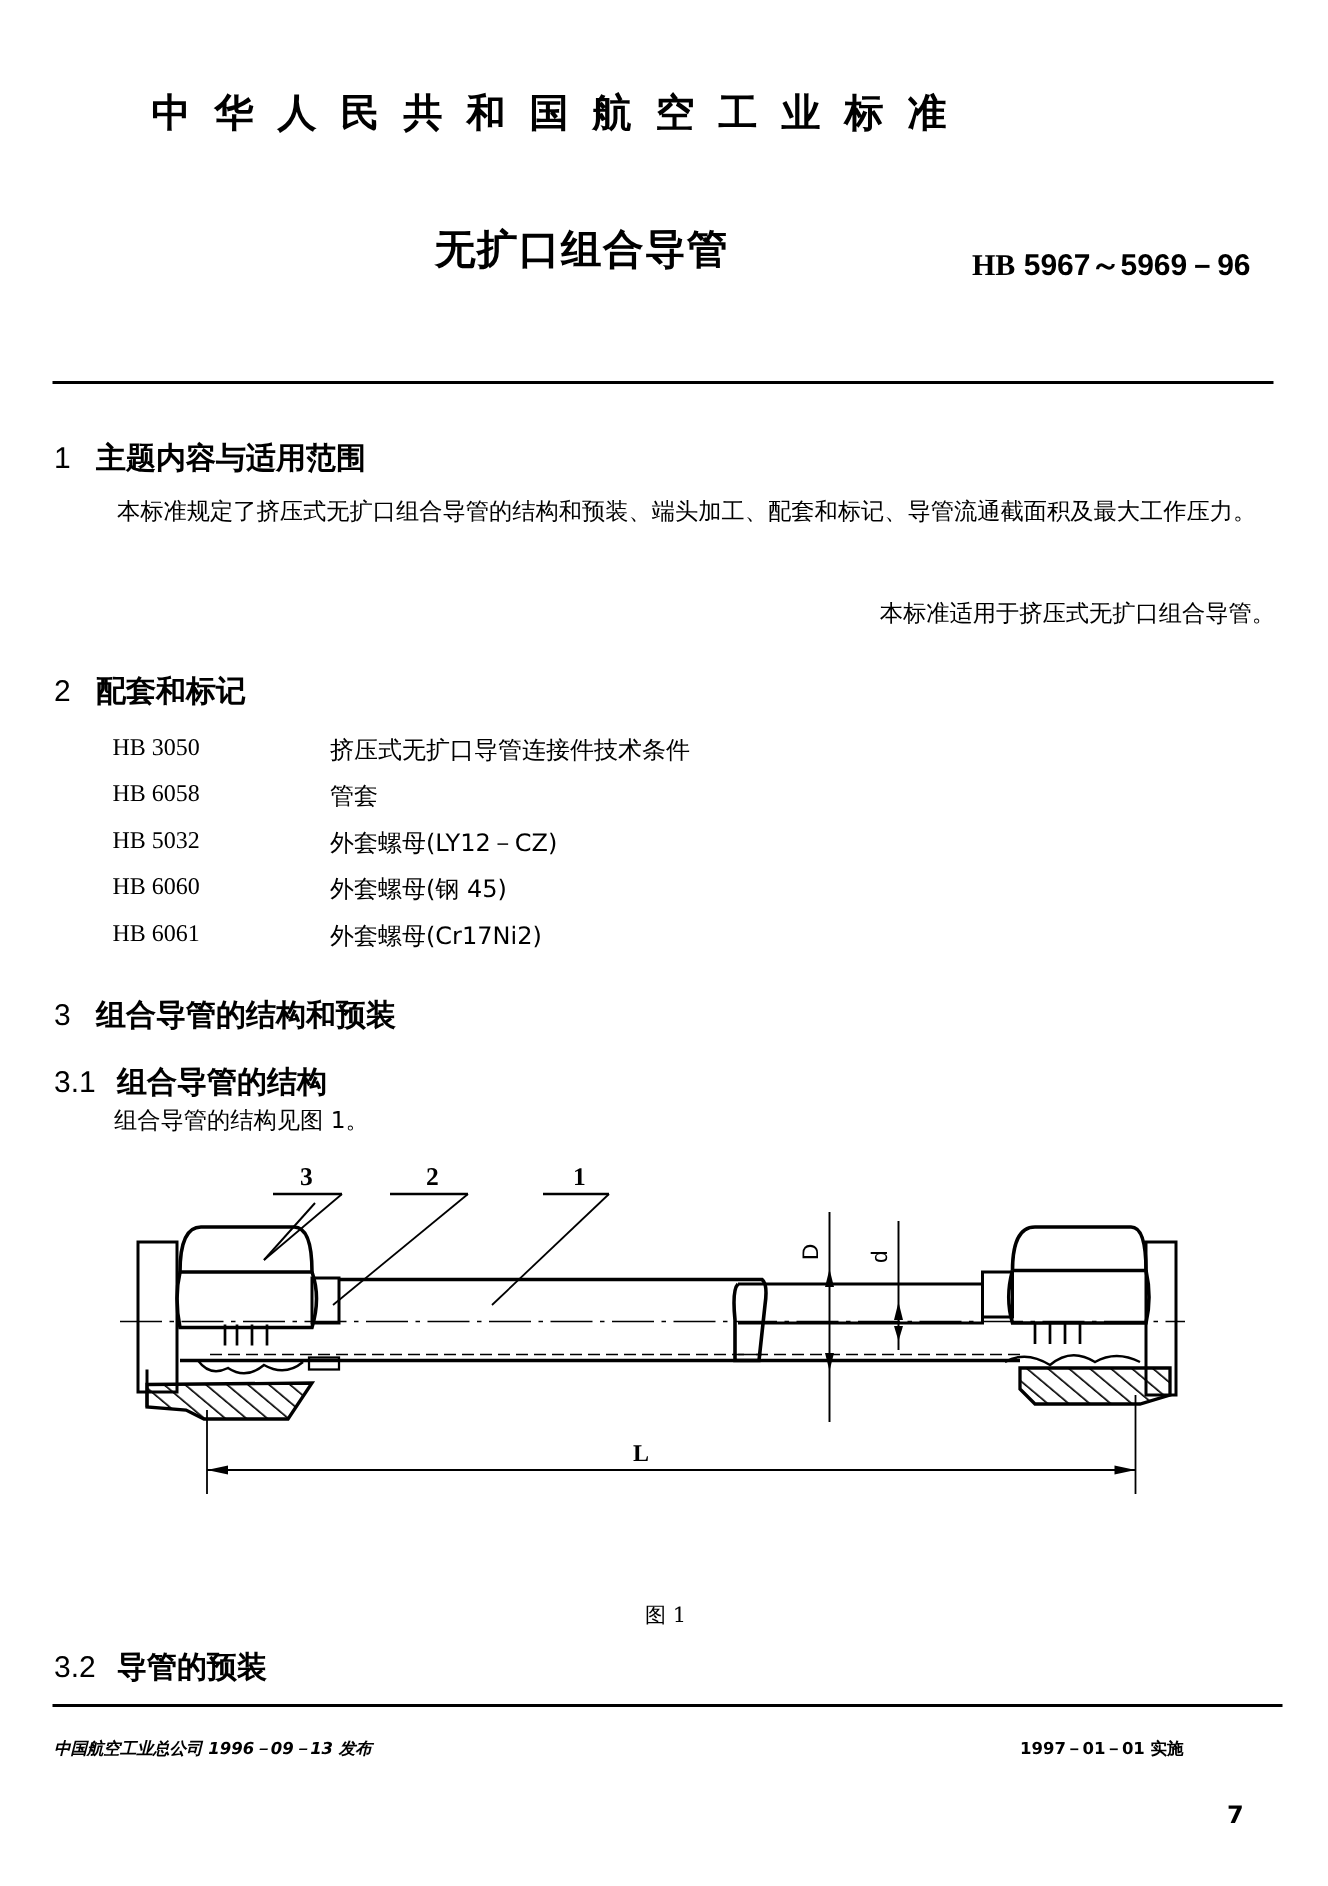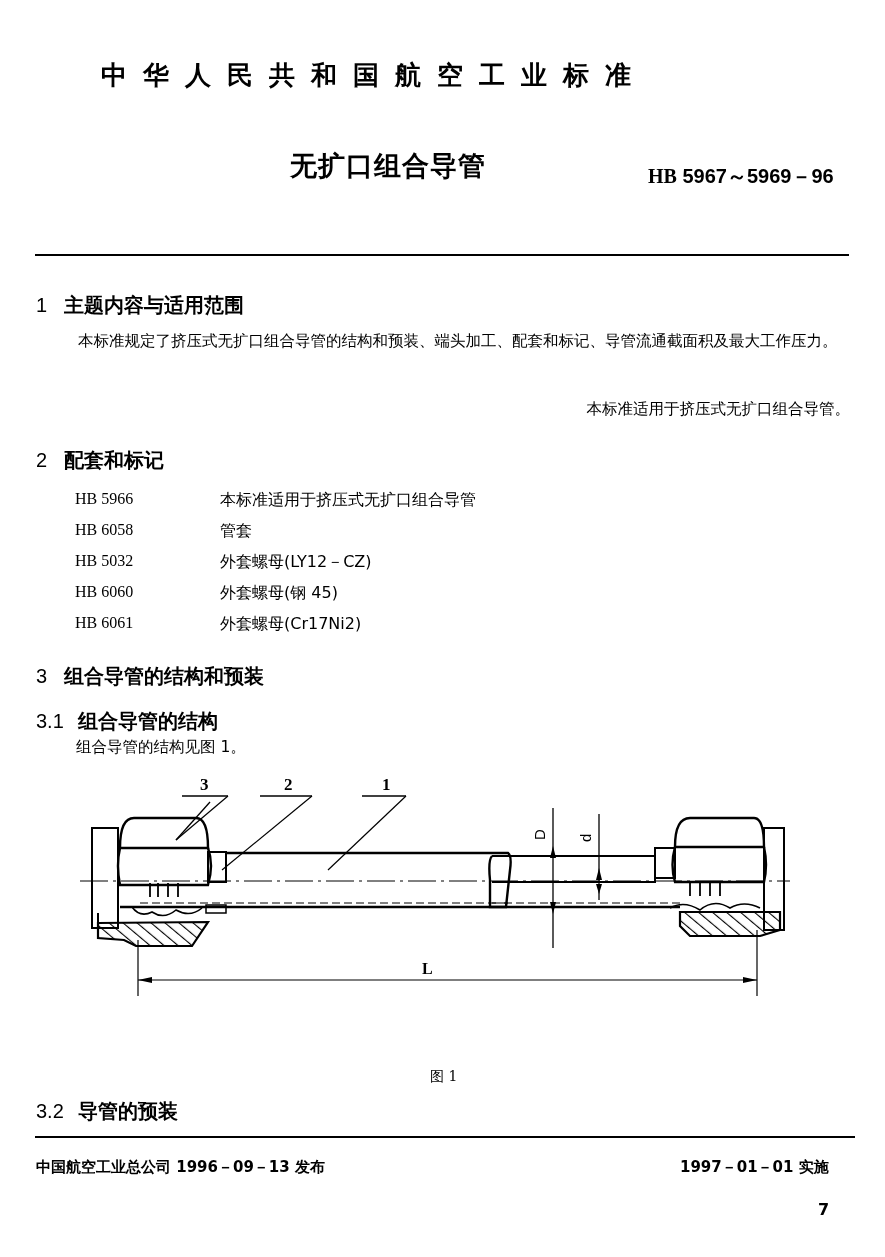--- a/index.html
+++ b/index.html
@@ -18,22 +18,22 @@
   .doc-code .hb { font-family: "Liberation Serif", serif; font-weight: bold; }
   .rule-top { left: 35px; top: 254px; width: 814px; height: 2px; background: #000; }
   .sec-h { font-size: 20px; font-weight: bold; }
   .sec-num { display: inline-block; font-weight: normal; font-family: "Liberation Sans", sans-serif; }
   .body-text { font-size: 15.5px; }
   .para { left: 35px; width: 815px; white-space: normal; line-height: 27px; font-size: 15.5px; text-indent: 43px; }
   .ref-row { left: 75px; font-size: 16px; height: 27px; }
   .ref-code { position: absolute; left: 0; top: 0; font-family: "Liberation Serif", serif; }
   .ref-name { position: absolute; left: 145px; top: 0; font-family: "DejaVu Sans", sans-serif; }
   .rule-bottom { left: 35px; top: 1136px; width: 820px; height: 2px; background: #000; }
-  .footer-left { left: 36px; top: 1158px; font-size: 15px; font-weight: bold; }
-  .footer-right { left: 680px; top: 1158px; font-size: 15px; font-weight: bold; }
+  .footer-left { left: 36px; top: 1158px; font-size: 11px; font-weight: bold; font-style: italic; }
+  .footer-right { left: 680px; top: 1158px; font-size: 11px; font-weight: bold; }
   .page-num { left: 818px; top: 1200px; font-size: 16px; font-weight: bold; }
   .fig-caption { left: 430px; top: 1068px; font-size: 14px; font-family: "DejaVu Serif", serif; }
   svg.figure { position: absolute; left: 80px; top: 770px; }
 </style>
 </head>
 <body>
 
 <div class="abs header-title">中华人民共和国航空工业标准</div>
 <div class="abs doc-title">无扩口组合导管</div>
 <div class="abs doc-code">
@@ -47,22 +47,22 @@
 </div>
 <div class="abs para" style="top:328px;">本标准规定了挤压式无扩口组合导管的结构和预装、端头加工、配套和标记、导管流通截面积及最大工作压力。</div>
 <div class="abs para" style="top:396px;text-align:right;">本标准适用于挤压式无扩口组合导管。</div>
 
 <div class="abs sec-h" style="left:36px; top:447px;">
   <span class="sec-num" style="width:28px;">2</span><span>配套和标记</span>
 </div>
 
 <div>
   <div class="abs ref-row" style="top:490px;">
-    <span class="ref-code">HB 5966</span>
-    <span class="ref-name">本标准适用于挤压式无扩口组合导管</span>
+    <span class="ref-code">HB 3050</span>
+    <span class="ref-name">挤压式无扩口导管连接件技术条件</span>
   </div>
   <div class="abs ref-row" style="top:521px;">
     <span class="ref-code">HB 6058</span>
     <span class="ref-name">管套</span>
   </div>
   <div class="abs ref-row" style="top:552px;">
     <span class="ref-code">HB 5032</span>
     <span class="ref-name">外套螺母(LY12－CZ)</span>
   </div>
   <div class="abs ref-row" style="top:583px;">

